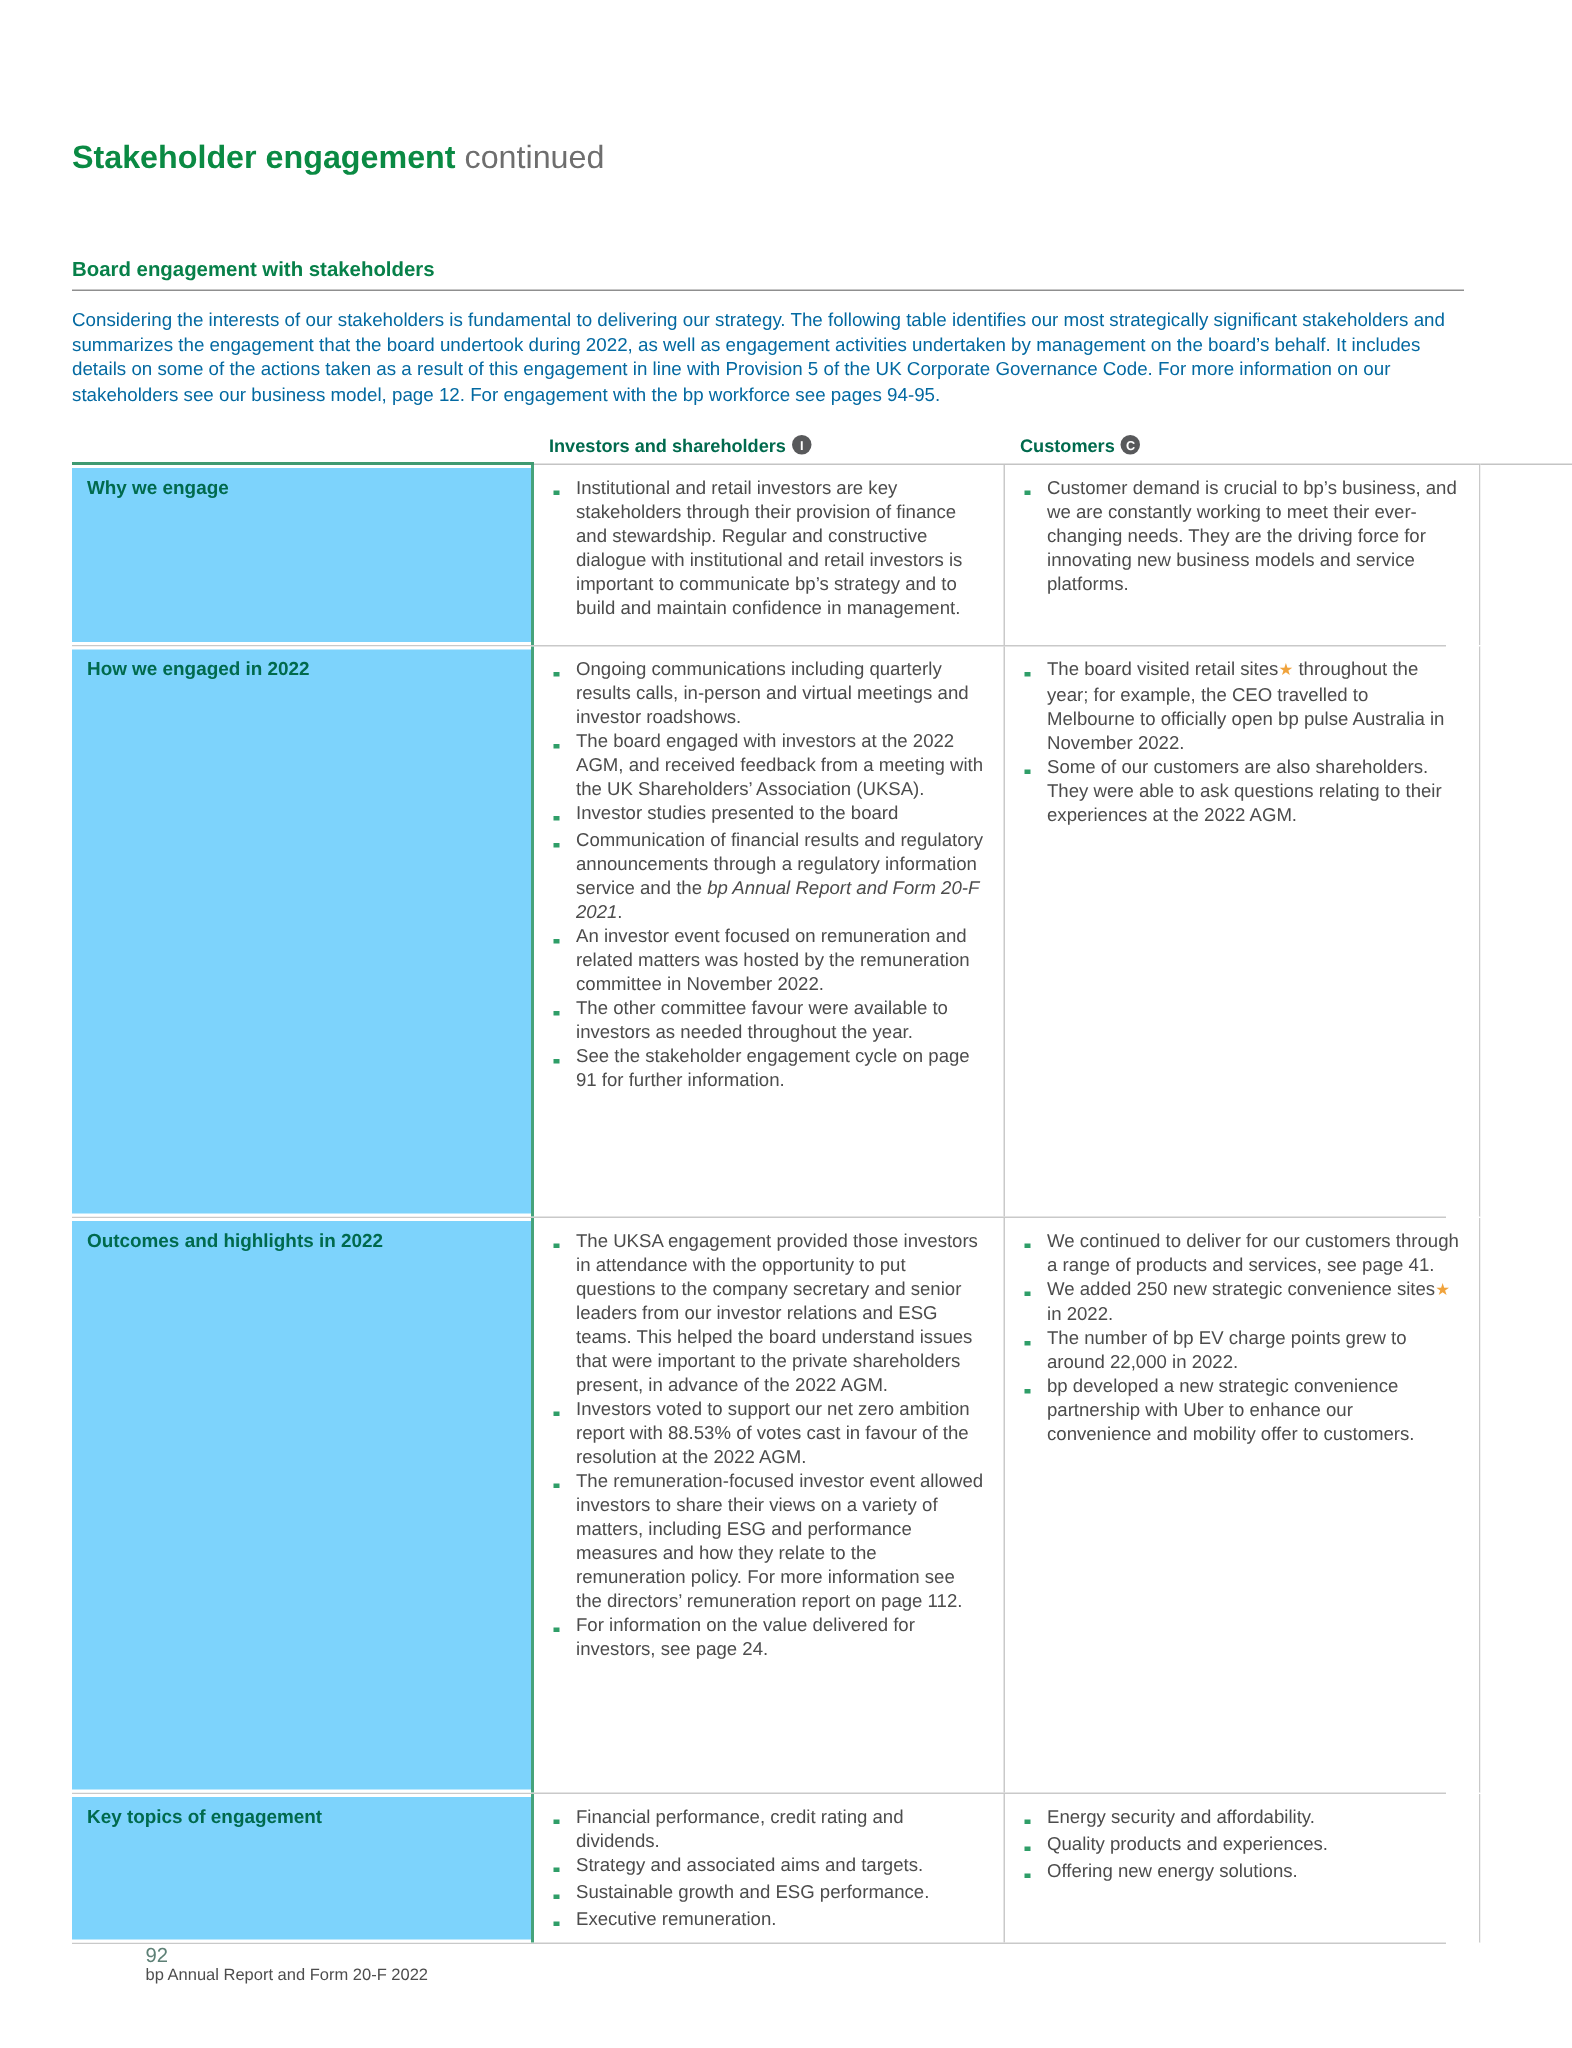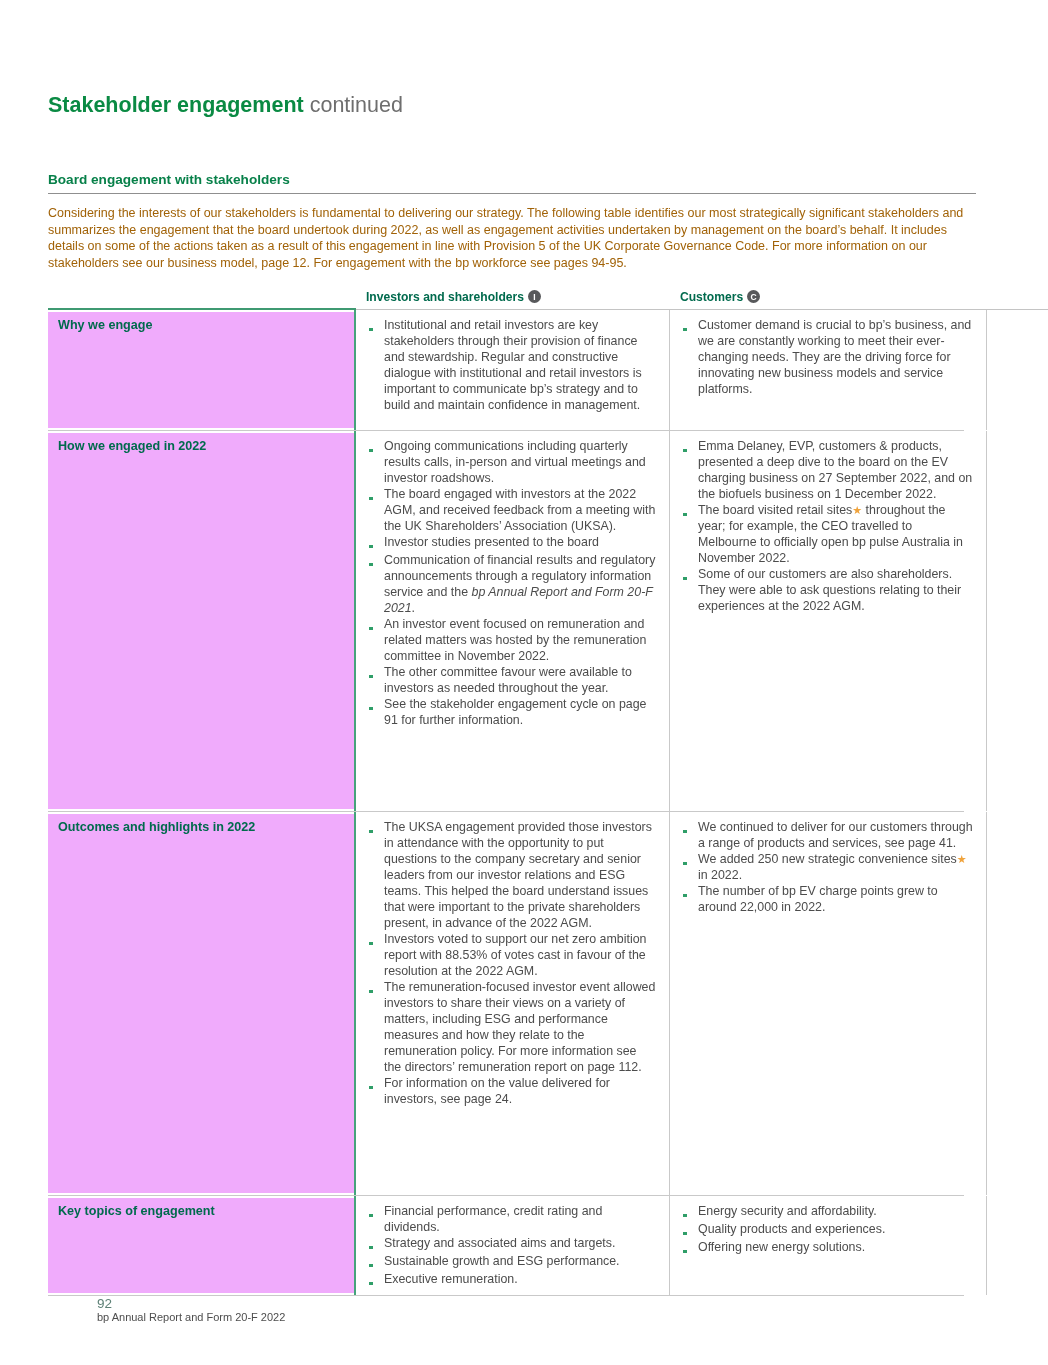--- a/index.html
+++ b/index.html
@@ -15,21 +15,21 @@
   .title .t-main { font-weight:bold; color:#0a8a43; }
   .title .t-suffix { font-weight:normal; color:#6e6e6e; }
 
   
   .section-head { position:absolute; top:172px; left:48px; width:928px; }
   .section-head h2 { font-size:13.6px; font-weight:bold; color:#078049; line-height:16px; }
   .section-head .rule { margin-top:5px; height:1px; background:#8f8f8f; }
 
   
   .intro { position:absolute; top:205px; left:48px; width:930px;
-           font-size:12.5px; line-height:16.6px; color:#a16207; }
+           font-size:12.5px; line-height:16.6px; color:#0369a1; }
 
   
   .ttable { position:absolute; top:284px; left:48px; width:916px; border-bottom:1px solid #c9c9c9; }
   .thead { display:grid; grid-template-columns:308px 314px 317px 61px; height:26px; }
   .thead .lab-spacer { border-bottom:2px solid #3f9a72; }
   .thead .th { display:flex; align-items:flex-end; padding:0 0 5px 10px;
                font-size:12.1px; font-weight:bold; color:#006a4d;
                border-bottom:1px solid #c4c4c4; white-space:nowrap; }
   .thead .th-sliver { border-bottom:1px solid #c4c4c4; }
   .badge { display:inline-flex; align-items:center; justify-content:center;
@@ -38,21 +38,21 @@
            transform:translateY(-1px); }
 
   .trow { display:grid; grid-template-columns:308px 314px 317px 61px; }
   .trow + .trow { border-top:1px solid #c9c9c9; }
   #table-rows .trow:nth-child(1) { min-height:120px; }
   #table-rows .trow:nth-child(2) { min-height:381px; }
   #table-rows .trow:nth-child(3) { min-height:384px; }
   #table-rows .trow:nth-child(4) { min-height:90px; }
 
   .tlabel { border-right:2px solid #46a37b; background:#ffffff; padding:2px 0; }
-  .tlabel-bg { height:100%; background:#f0abfc; padding:5px 10px 0 10px; }
+  .tlabel-bg { height:100%; background:#7dd3fc; padding:5px 10px 0 10px; }
   .tlabel-text { font-size:12.6px; font-weight:bold; color:#006a4d; line-height:16px; }
 
   .tcell { padding:7px 12px 6px 10px; border-right:1px solid #c9c9c9; }
   .tsliver { background:#ffffff; }
 
   .bullet { display:flex; align-items:flex-start; }
   .b-marker { flex:0 0 18px; padding-left:3px; }
   .b-marker::before { content:""; display:inline-block; width:3.5px; height:3.5px;
                       background:#2f9e68; margin-top:6px; }
   .b-text { flex:1; font-size:12.4px; line-height:16px; color:#4c4c4c; }
@@ -147,24 +147,20 @@
               <span class="b-text"><span>The other committee favour were available to investors as needed throughout the year.</span></span>
             </div>
             <div class="bullet">
               <span class="b-marker"></span>
               <span class="b-text"><span>See the stakeholder engagement cycle on page 91 for further information.</span></span>
             </div>
           </div>
           <div class="tcell">
             <div class="bullet">
               <span class="b-marker"></span>
-              <span class="b-text"><span>Emma Delaney, EVP, customers &amp; products, presented a deep dive to the board on the EV charging business on 27 September 2022, and on the biofuels business on 1 December 2022.</span></span>
-            </div>
-            <div class="bullet">
-              <span class="b-marker"></span>
               <span class="b-text"><span>The board visited retail sites</span><span class="run-star">★</span><span> throughout the year; for example, the CEO travelled to Melbourne to officially open bp pulse Australia in November 2022.</span></span>
             </div>
             <div class="bullet">
               <span class="b-marker"></span>
               <span class="b-text"><span>Some of our customers are also shareholders. They were able to ask questions relating to their experiences at the 2022 AGM.</span></span>
             </div>
           </div>
           <div class="tsliver"></div>
         </div>
         <div class="trow">
@@ -196,20 +192,24 @@
               <span class="b-marker"></span>
               <span class="b-text"><span>We continued to deliver for our customers through a range of products and services, see page 41.</span></span>
             </div>
             <div class="bullet">
               <span class="b-marker"></span>
               <span class="b-text"><span>We added 250 new strategic convenience sites</span><span class="run-star">★</span><span> in 2022.</span></span>
             </div>
             <div class="bullet">
               <span class="b-marker"></span>
               <span class="b-text"><span>The number of bp EV charge points grew to around 22,000 in 2022.</span></span>
+            </div>
+            <div class="bullet">
+              <span class="b-marker"></span>
+              <span class="b-text"><span>bp developed a new strategic convenience partnership with Uber to enhance our convenience and mobility offer to customers.</span></span>
             </div>
           </div>
           <div class="tsliver"></div>
         </div>
         <div class="trow">
           <div class="tlabel">
             <div class="tlabel-bg">
               <div class="tlabel-text">Key topics of engagement</div>
             </div>
           </div>

